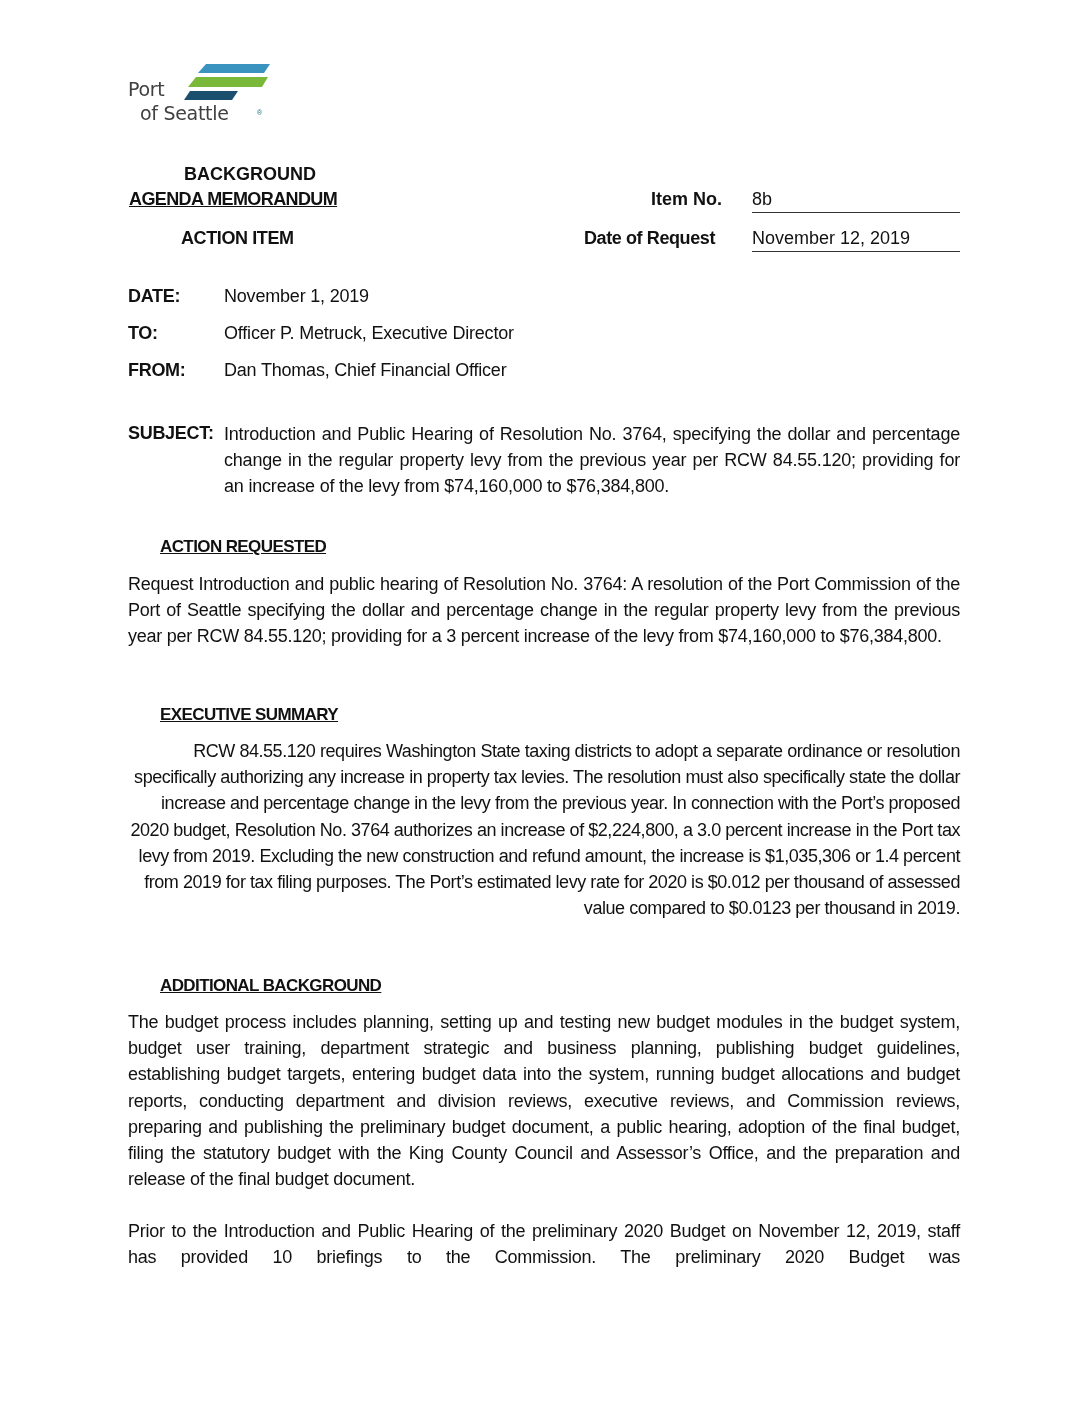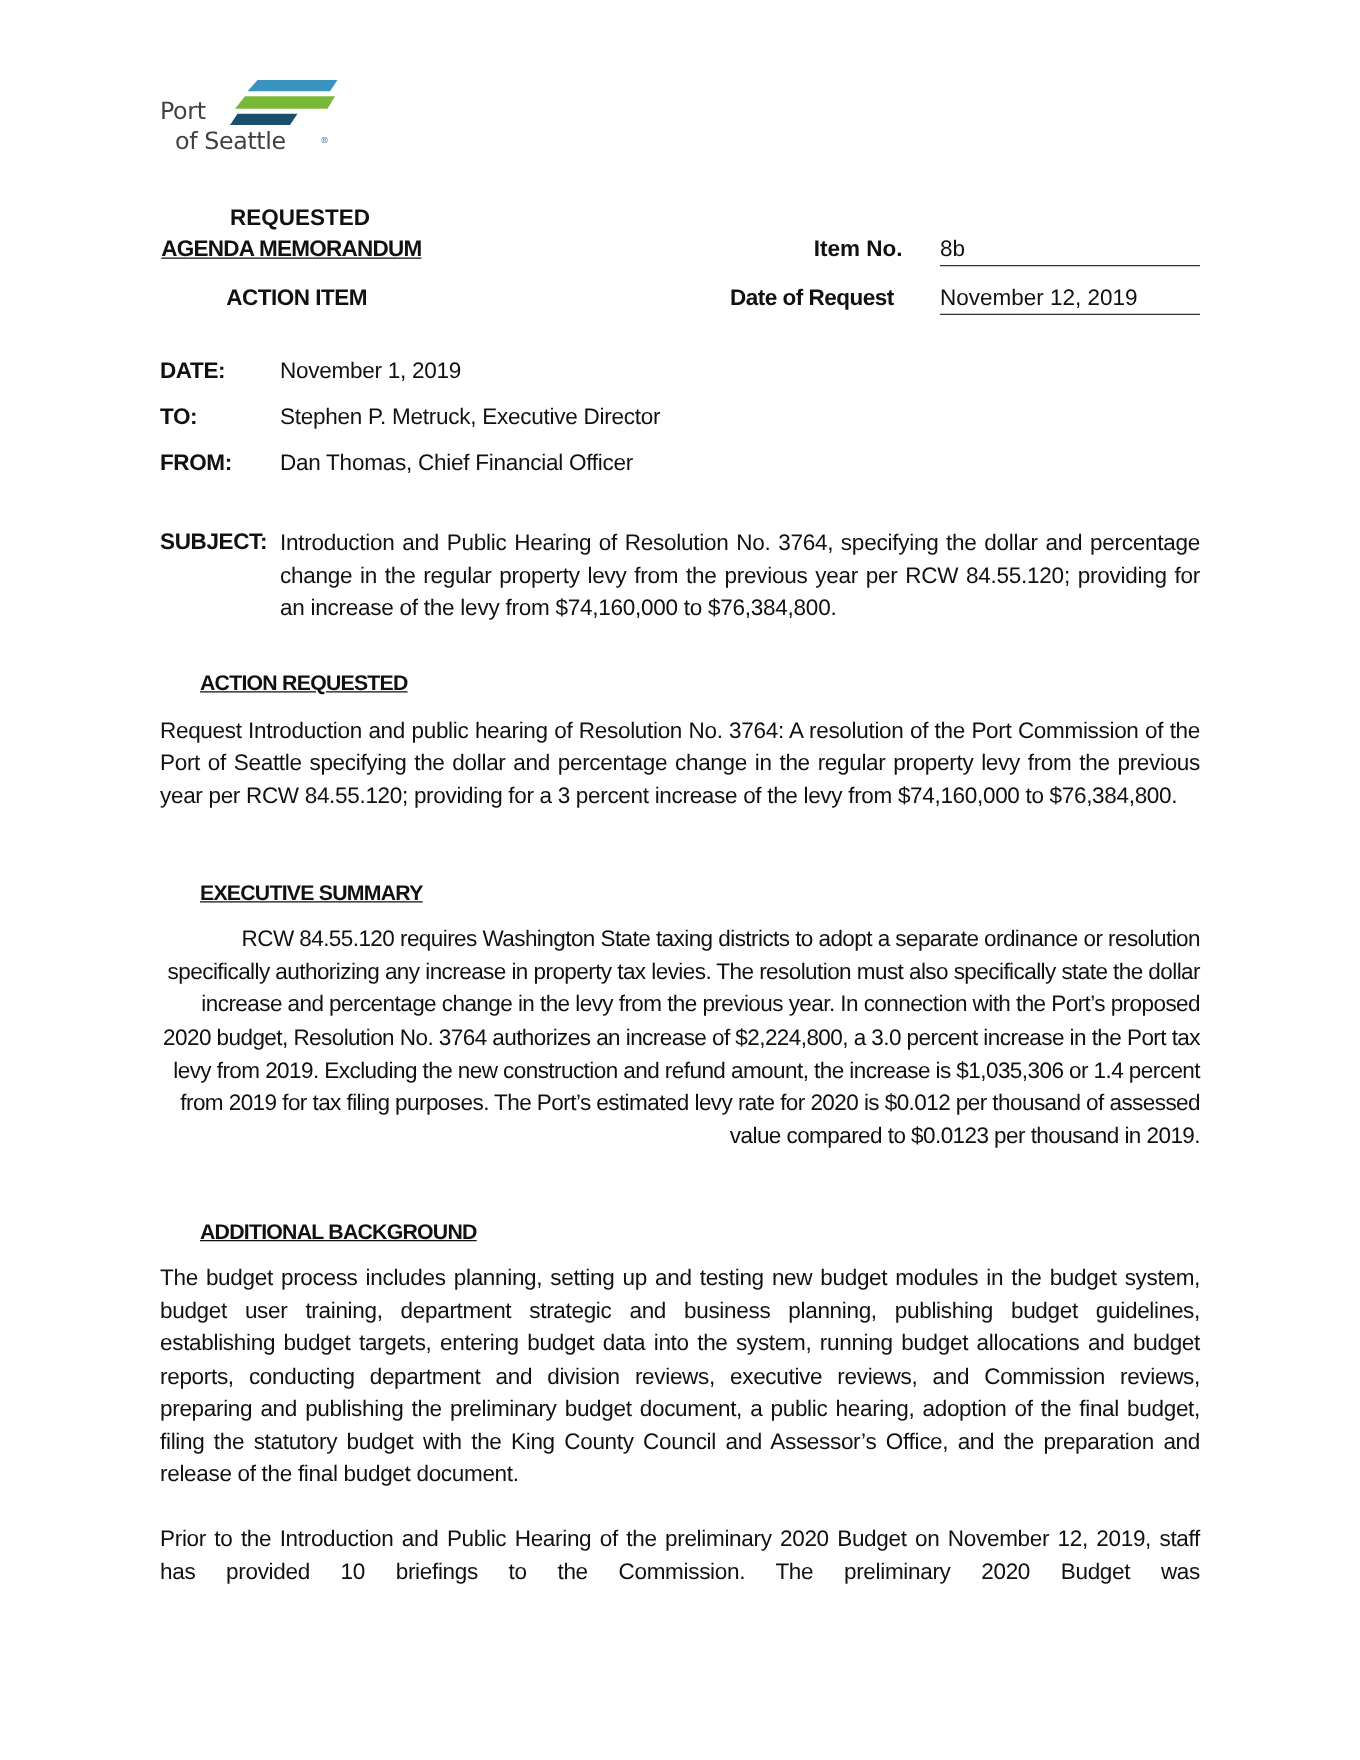--- a/index.html
+++ b/index.html
@@ -48,33 +48,33 @@
     <svg class="logo-marks" viewBox="0 0 86 44">
       <polygon points="22,2 86,2 80,11 14,11" fill="#3a93bf"></polygon>
       <polygon points="12,15 84,15 78,25 4,25" fill="#7ab83a"></polygon>
       <polygon points="6,29 54,29 48,38 0,38" fill="#1b4f6e"></polygon>
     </svg>
     <span class="logo-text logo-port">Port</span>
     <span class="logo-text logo-seattle">of Seattle</span>
     <span class="logo-reg">®</span>
   </div>
 
-  <div class="hdr hdr-commission">REQUESTED</div>
+  <div class="hdr hdr-commission">BACKGROUND</div>
   <div class="hdr hdr-agenda">AGENDA MEMORANDUM</div>
   <div class="hdr hdr-action">ACTION ITEM</div>
   <div class="hdr hdr-item-label">Item No.</div>
   <div class="field-val field-item">8b</div>
   <div class="hdr hdr-date-label">Date of Request</div>
   <div class="field-val field-date">November 12, 2019</div>
 
   <div class="meta-label" style="top:286px">DATE:</div>
   <div class="meta-val" style="top:286px">November 1, 2019</div>
 
   <div class="meta-label" style="top:323px">TO:</div>
-  <div class="meta-val" style="top:323px">Stephen P. Metruck, Executive Director</div>
+  <div class="meta-val" style="top:323px">Officer P. Metruck, Executive Director</div>
 
   <div class="meta-label" style="top:360px">FROM:</div>
   <div class="meta-val" style="top:360px">Dan Thomas, Chief Financial Officer</div>
 
   <div class="meta-label" style="top:423px">SUBJECT:</div>
   <div class="subject-val">Introduction and Public Hearing of Resolution No. 3764, specifying the dollar and percentage change in the regular property levy from the previous year per RCW 84.55.120; providing for an increase of the levy from $74,160,000 to $76,384,800.</div>
 
   <div class="sec-head" style="top:537px">ACTION REQUESTED</div>
   <div class="para justify" style="top:571px">Request Introduction and public hearing of Resolution No. 3764: A resolution of the Port Commission of the Port of Seattle specifying the dollar and percentage change in the regular property levy from the previous year per RCW 84.55.120; providing for a 3 percent increase of the levy from $74,160,000 to $76,384,800.</div>
 

